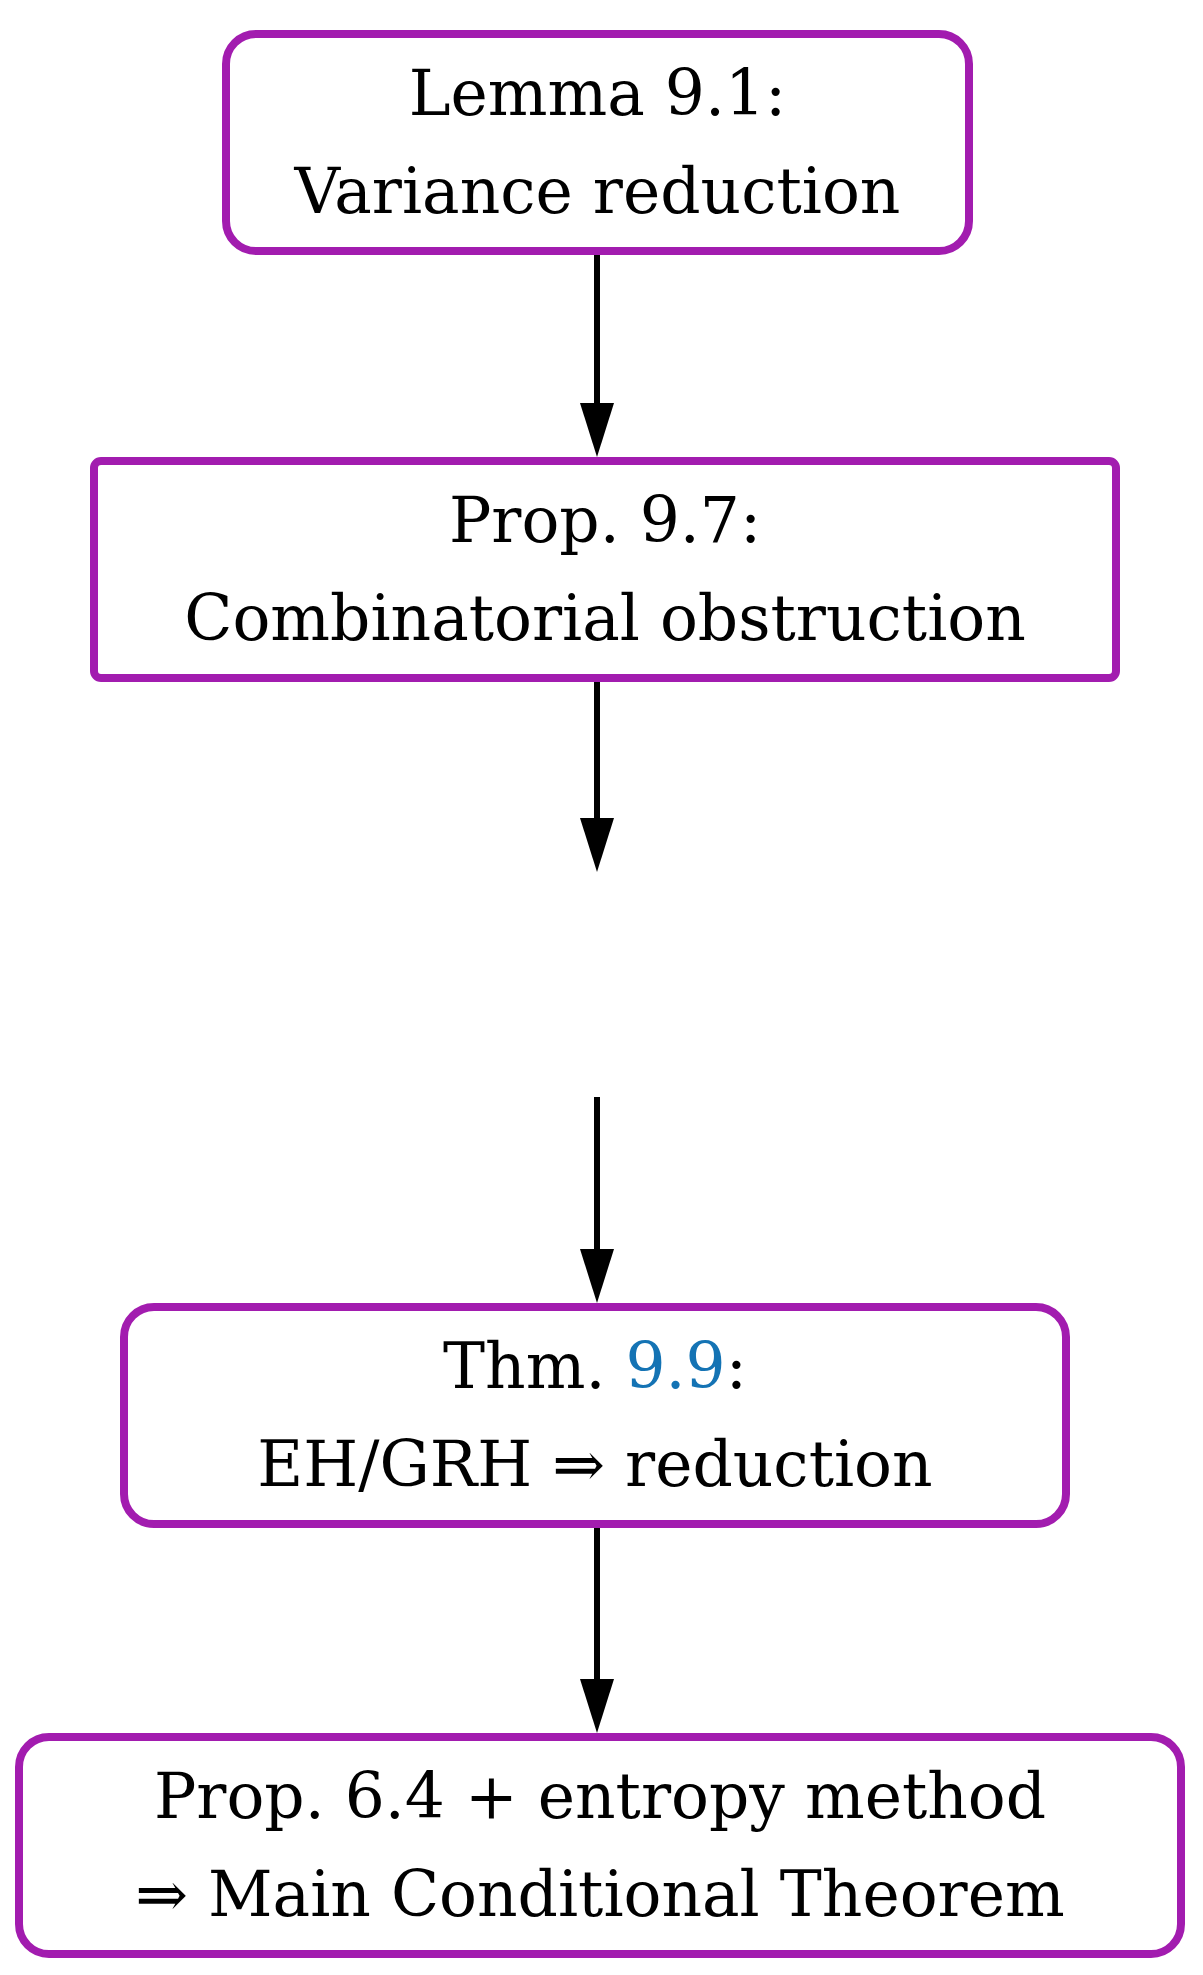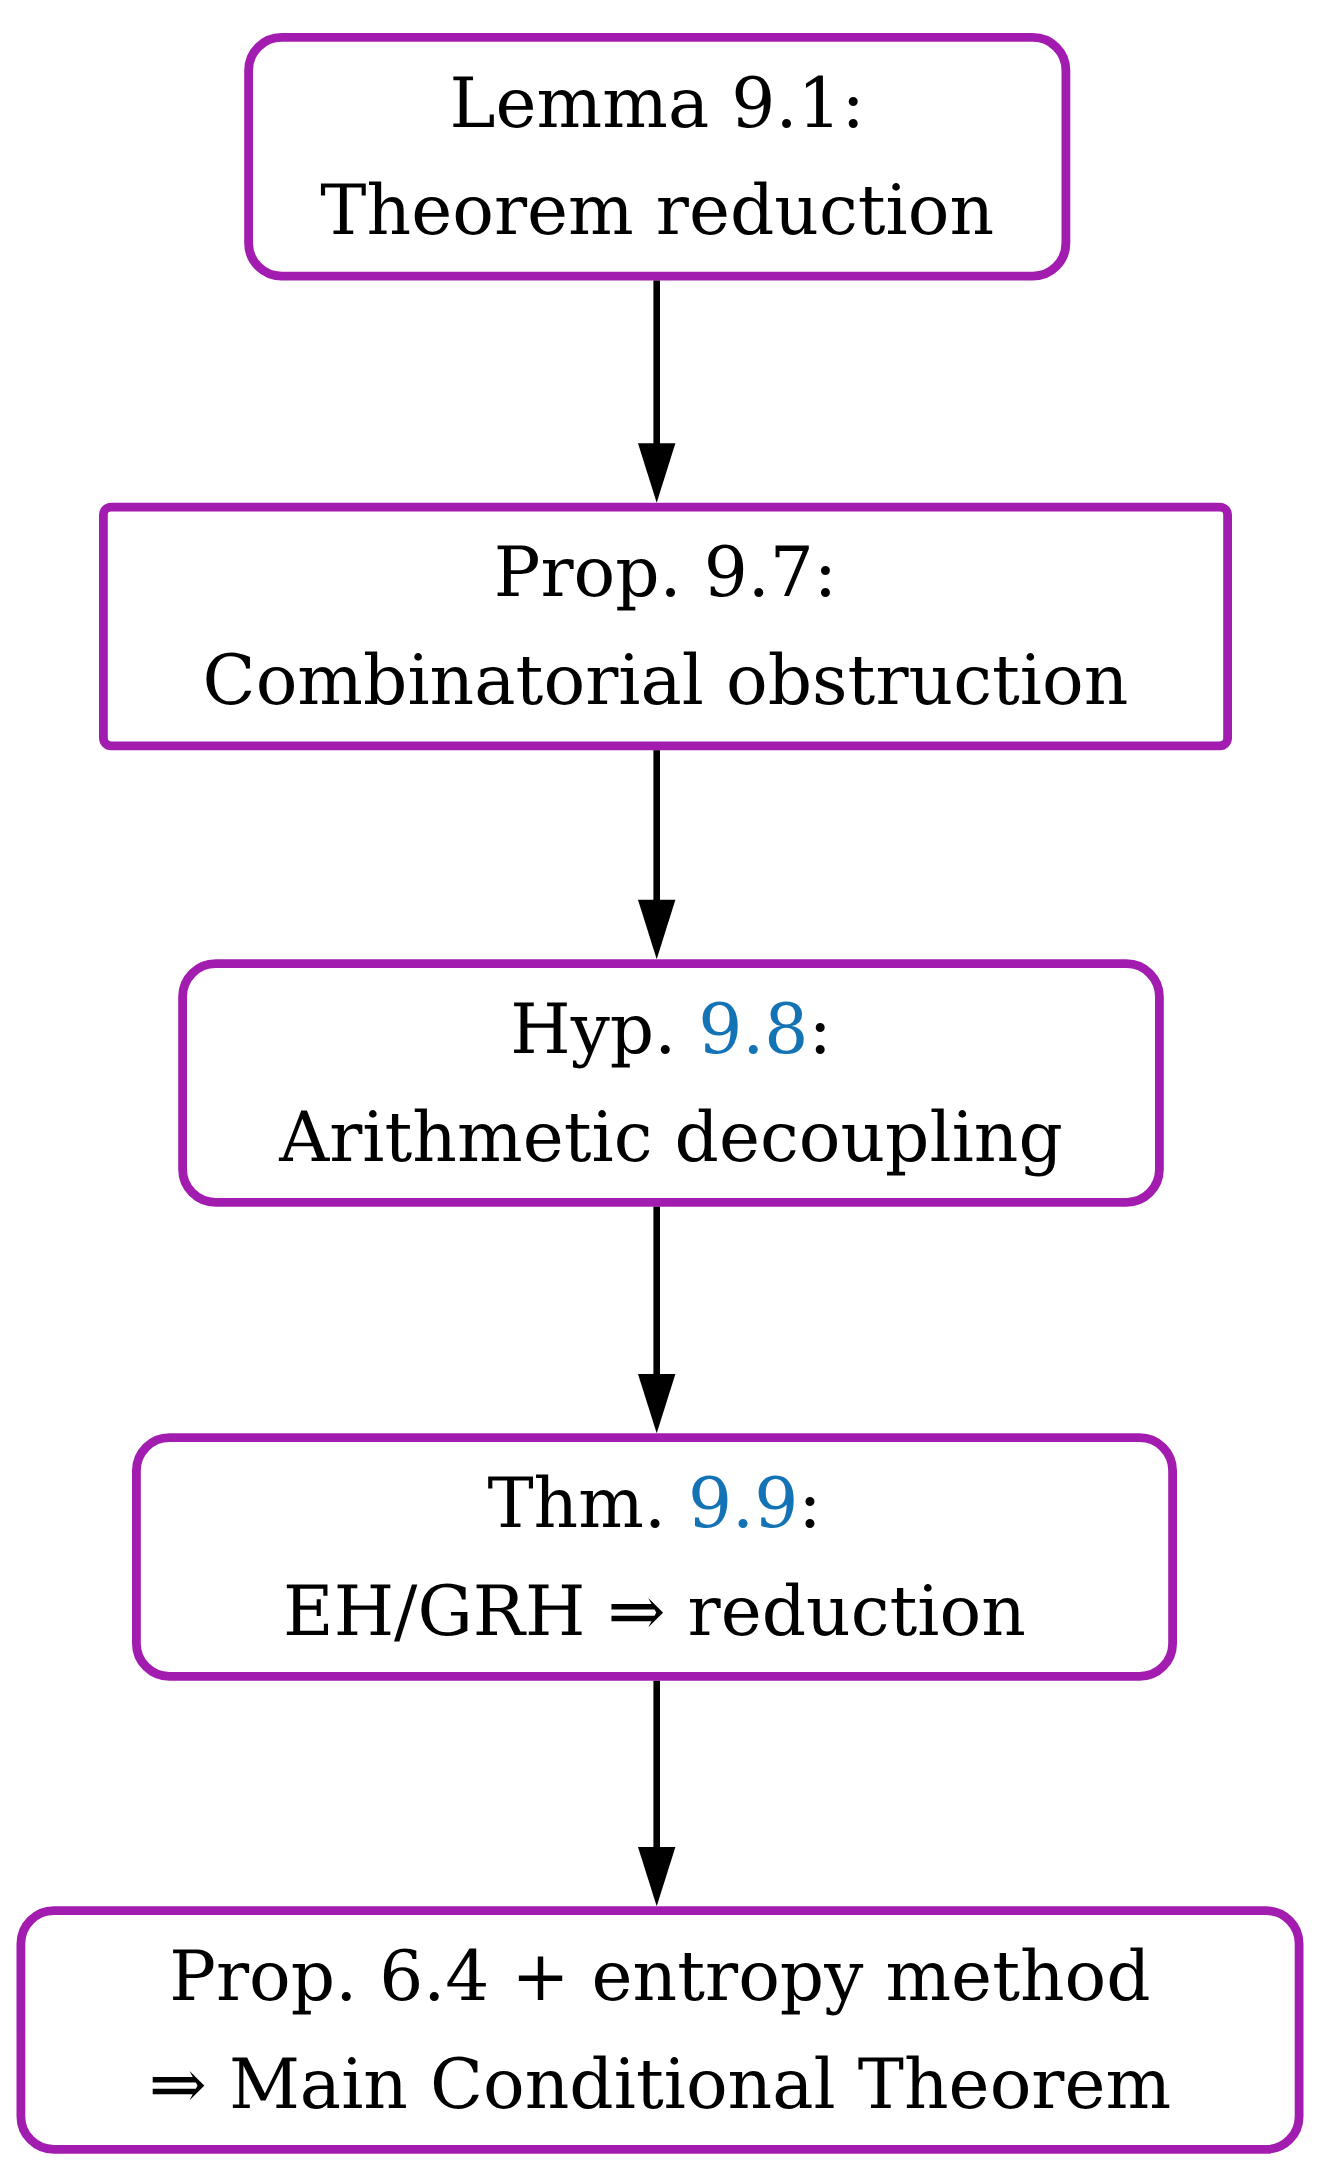--- a/index.html
+++ b/index.html
@@ -71,46 +71,40 @@
 </style>
 </head>
 <body>
 
 <div class="canvas">
 
   <div class="node n1">
     <div class="line">
       <span>Lemma 9.1:</span>
     </div>
-    <div class="line">Theorem reduction</div>
+    <div class="line">Variance reduction</div>
   </div>
 
   <div class="arrow a1">
     <div class="stem"></div>
     <div class="head"></div>
   </div>
 
   <div class="node n2">
     <div class="line">
       <span>Prop. 9.7:</span>
     </div>
     <div class="line">Combinatorial obstruction</div>
   </div>
 
   <div class="arrow a2">
     <div class="stem"></div>
     <div class="head"></div>
   </div>
 
-  <div class="node n3">
-    <div class="line">
-      <span>Hyp. </span><span class="ref">9.8</span><span>:</span>
-    </div>
-    <div class="line">Arithmetic decoupling</div>
-  </div>
 
   <div class="arrow a3">
     <div class="stem"></div>
     <div class="head"></div>
   </div>
 
   <div class="node n4">
     <div class="line">
       <span>Thm. </span><span class="ref">9.9</span><span>:</span>
     </div>

